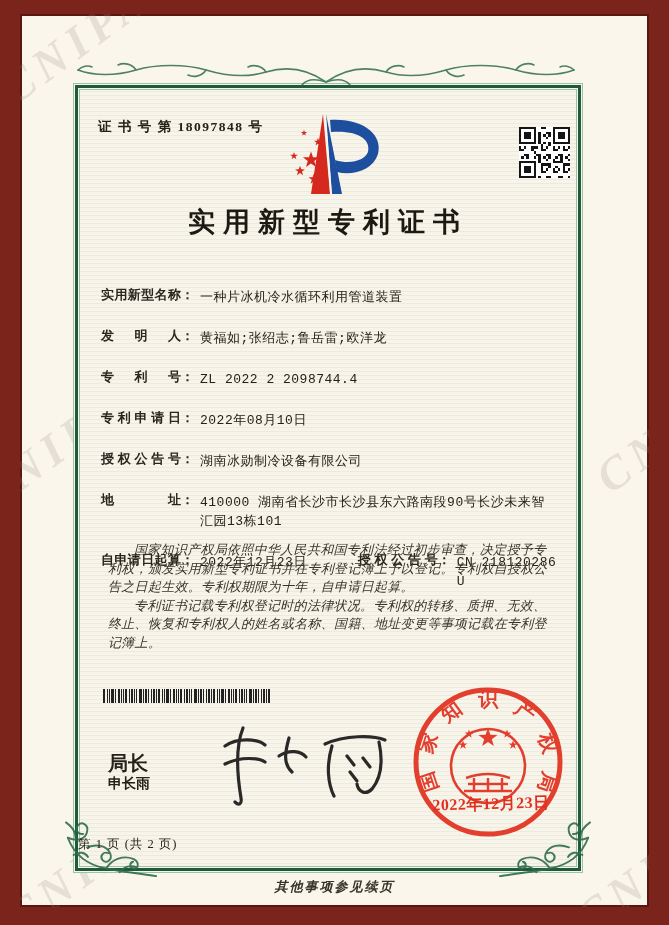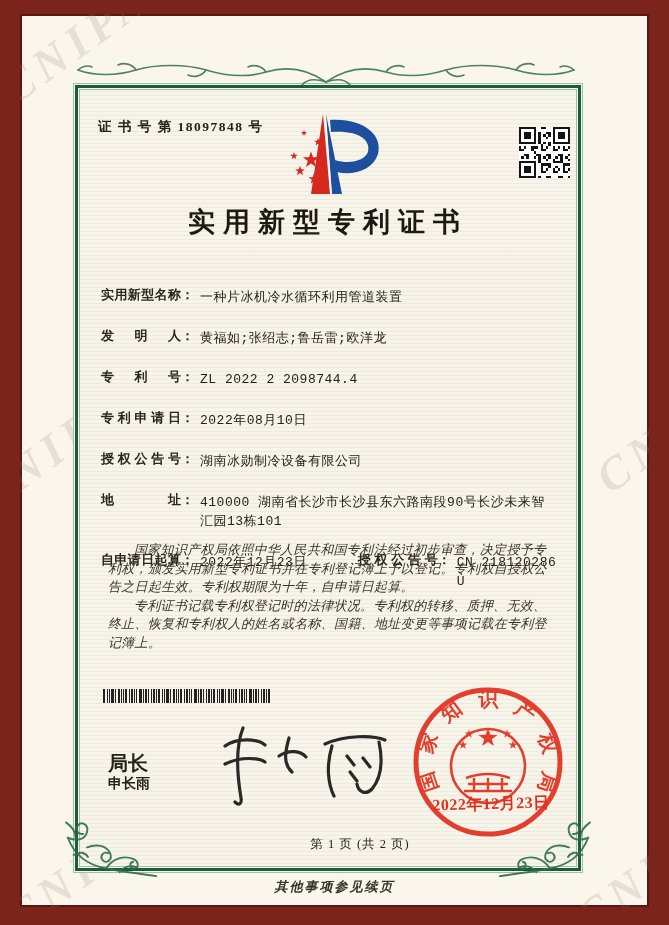--- a/index.html
+++ b/index.html
@@ -57,21 +57,21 @@
   .barcode{position:absolute;left:25px;top:601px;width:172px;height:14px;}
   .officer-title{position:absolute;left:30px;top:662px;font-size:20px;font-weight:bold;font-family:"Liberation Sans",sans-serif;}
   .officer-name{position:absolute;left:30px;top:687px;font-size:14px;font-weight:bold;font-family:"Liberation Sans",sans-serif;}
   .signature{position:absolute;left:135px;top:628px;width:190px;height:95px;}
   .seal{position:absolute;left:330px;top:594px;width:160px;height:160px;}
   .seal-date{
     position:absolute;left:333px;top:706px;width:160px;text-align:center;
     font-size:16px;font-weight:bold;color:#e2301f;letter-spacing:0.5px;
     transform:rotate(-1.5deg);
   }
-  .page-num{position:absolute;left:0;top:748px;width:100%;text-align:center;font-size:12.5px;letter-spacing:1px;padding-left:32px;}
+  .page-num{position:absolute;left:0;top:748px;width:100%;text-align:left;font-size:12.5px;letter-spacing:1px;}
   .footer-note{
     position:absolute;left:0;top:864px;width:100%;text-align:center;z-index:1;
     font-size:13px;font-style:italic;color:#39342a;letter-spacing:2px;font-weight:bold;
   }
   svg{display:block;}
 </style>
 </head>
 <body>
 
 <svg width="0" height="0" style="position:absolute">

